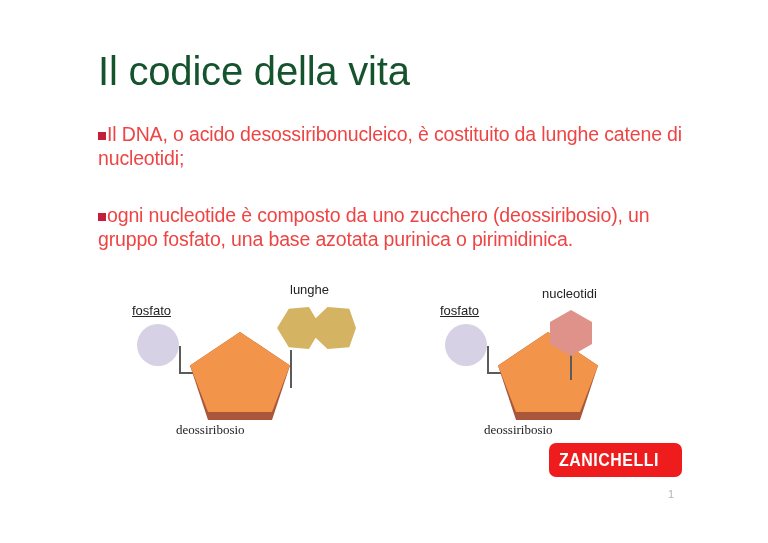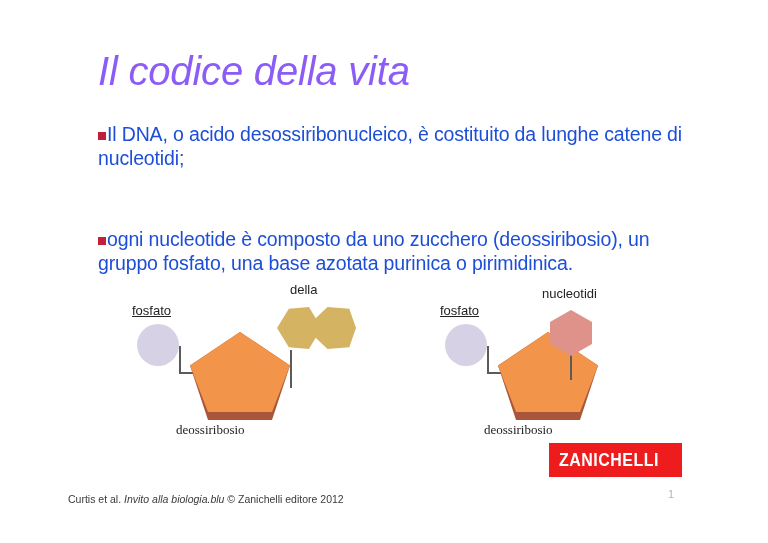--- a/index.html
+++ b/index.html
@@ -23,43 +23,42 @@
   }
 
   
   .slide-title {
     position: absolute;
     left: 98px;
     top: 48px;
     width: 620px;
     font-size: 40px;
     line-height: 46px;
-    color: #8b5cf6;
+    color: #14532d;
     font-weight: 400;
     letter-spacing: -0.2px;
     white-space: nowrap;
-    font-style: italic;
   }
 
   
   .bullets {
     position: absolute;
     left: 98px;
     top: 122px;
     width: 600px;
   }
   .bullet {
     position: relative;
     font-size: 19.5px;
     line-height: 24px;
-    color: #1d4ed8;
+    color: #ef4444;
     letter-spacing: -0.15px;
   }
   .bullet + .bullet {
-    margin-top: 57px;
+    margin-top: 33px;
   }
   .bullet-marker {
     display: inline-block;
     width: 8px;
     height: 8px;
     background: #c2203a;
     vertical-align: 1px;
     margin-right: 1px;
   }
   .bullet-text {
@@ -171,20 +170,21 @@
   .label-pirimidina { left: 104px; top: 6px; }
 
   
   .zanichelli {
     position: absolute;
     left: 549px;
     top: 443px;
     width: 133px;
     height: 34px;
     background: #ee1c1c;
+    border-radius: 7px;
   }
   .zanichelli-text {
     position: absolute;
     left: 10px;
     top: 50%;
     transform: translateY(-50%) scaleX(0.84);
     transform-origin: left center;
     color: #ffffff;
     font-size: 19px;
     font-weight: bold;
@@ -246,21 +246,21 @@
         <div class="pentagon-base"></div>
         <div class="pentagon-top"></div>
       </div>
 
       <div class="fig-label label-deossiribosio">deossiribosio</div>
 
       <div class="conn-vert" style="left:160px; top:70px; height:38px;"></div>
 
       <div class="purine purine-pos"></div>
 
-      <div class="fig-label label-purina">della</div>
+      <div class="fig-label label-purina">lunghe</div>
 
     </div>
 
     <div class="nucleotide right">
 
       <div class="fig-label label-fosfato">fosfato</div>
 
       <div class="phosphate phos-pos"></div>
 
       <div class="conn-elbow" style="left:49px; top:66px; width:26px; height:26px;"></div>
@@ -279,21 +279,16 @@
       <div class="fig-label label-pirimidina">nucleotidi</div>
 
     </div>
 
   </div>
 
   <div class="zanichelli">
     <span class="zanichelli-text">ZANICHELLI</span>
   </div>
 
-  <div class="footer-credit">
-    <span>Curtis et al.</span>
-    <span class="it">Invito alla biologia.blu</span>
-    <span>© Zanichelli editore 2012</span>
-  </div>
 
   <div class="page-number">1</div>
 
 </div>
 
 </body></html>

